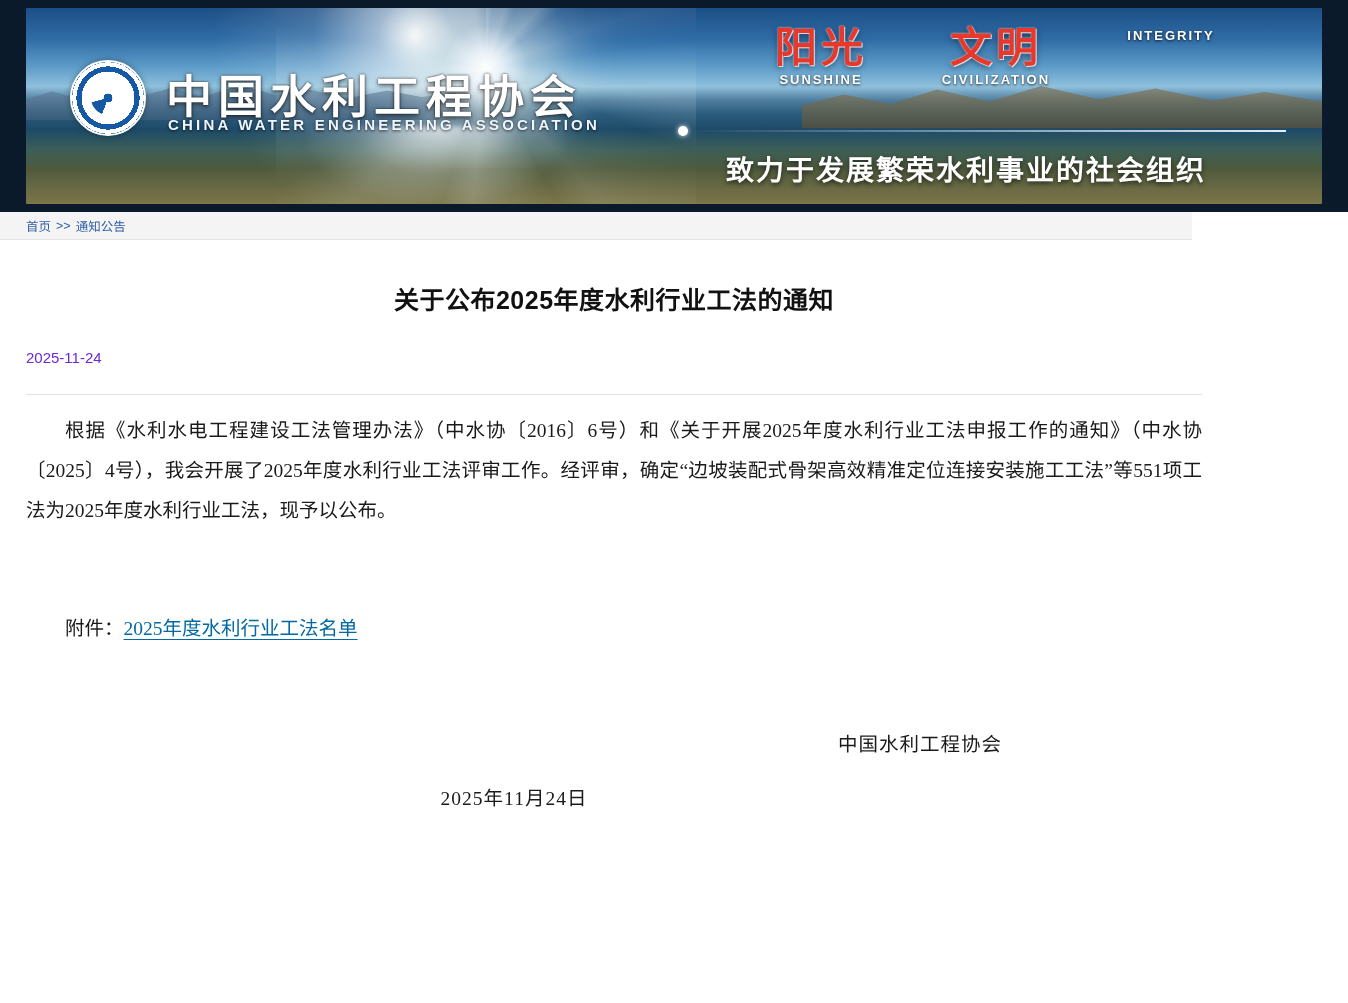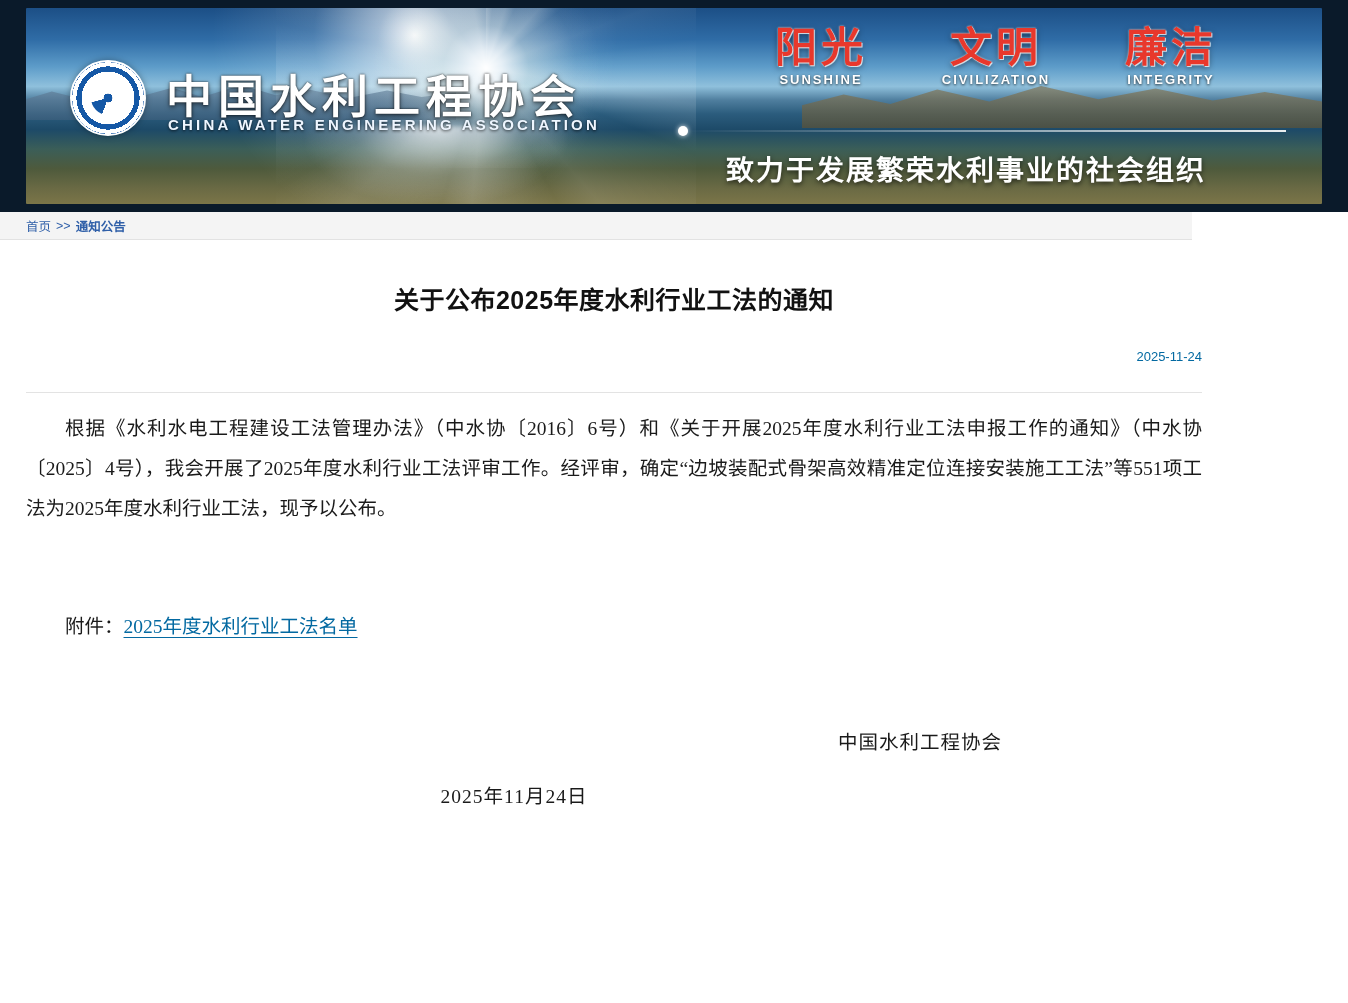--- a/index.html
+++ b/index.html
@@ -156,41 +156,41 @@
     display: flex;
     align-items: center;
     padding-left: 26px;
   }
   .crumb-bar a, .crumb-bar span {
     font-size: 12.5px;
     color: #2f5fa8;
     text-decoration: none;
   }
   .crumb-sep { color: #666; margin: 0 5px; }
-  .crumb-current { color: #2f5fa8; font-weight: bold; }
+  .crumb-current { color: #2f5fa8; }
 
   
   .article {
     width: 1228px;
     padding: 0 26px;
   }
   .doc-title {
     margin: 40px 0 0 0;
     text-align: center;
     font-size: 25px;
     font-weight: 700;
     color: #111;
     font-family: "Liberation Sans", "DejaVu Sans", sans-serif;
     letter-spacing: .5px;
   }
   .doc-date {
     margin-top: 33px;
-    text-align: right;
-    font-size: 13px;
-    color: #0369a1;
+    text-align: left;
+    font-size: 15px;
+    color: #6d28d9;
   }
   .divider {
     margin: 28px 0 0 0;
     height: 1px;
     background: #e3e3e3;
   }
   .body-text {
     font-family: "Liberation Serif", "DejaVu Serif", serif;
     color: #1a1a1a;
     font-size: 19.5px;
@@ -250,21 +250,20 @@
     <div class="slogan-row">
       <div class="slogan-item">
         <div class="slogan-cn">阳光</div>
         <div class="slogan-en">SUNSHINE</div>
       </div>
       <div class="slogan-item">
         <div class="slogan-cn">文明</div>
         <div class="slogan-en">CIVILIZATION</div>
       </div>
       <div class="slogan-item">
-        <div class="slogan-cn">廉洁</div>
         <div class="slogan-en">INTEGRITY</div>
       </div>
     </div>
 
     <div class="hr-dot"></div>
     <div class="hr-line"></div>
     <div class="subtitle">致力于发展繁荣水利事业的社会组织</div>
   </div>
 </div>
 

